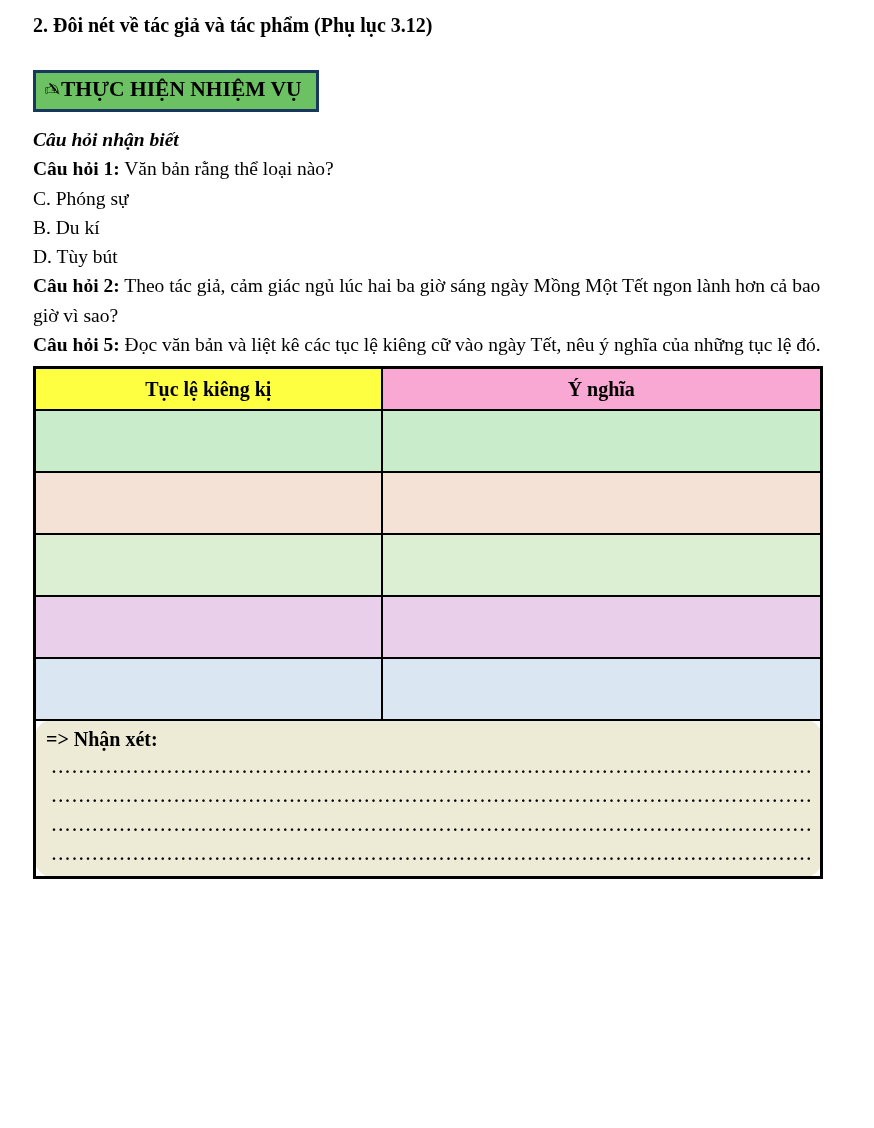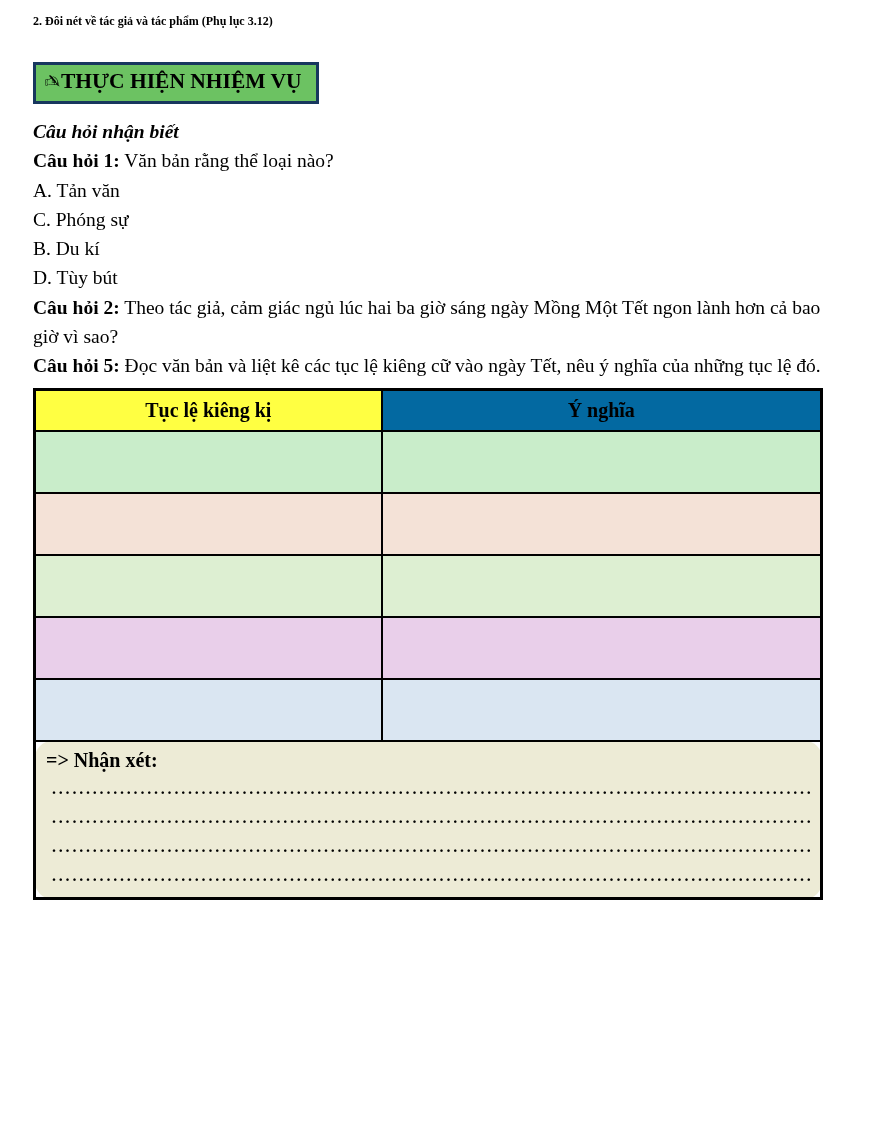--- a/index.html
+++ b/index.html
@@ -7,21 +7,21 @@
   .page {
     width: 874px; height: 1128px;
     position: relative;
     font-family: "Liberation Serif", "DejaVu Serif", serif;
     color: #000;
     padding: 14px 51px 0 33px;
     overflow: hidden;
     background: #ffffff;
   }
   .doc-heading {
-    font-size: 12px;
+    font-size: 20px;
     font-weight: bold;
     margin: 0 0 33px 0;
     white-space: nowrap;
   }
   .task-banner {
     position: relative;
     display: inline-block;
     background: #6CC262;
     border: 3px solid #17375E;
     padding: 4px 14px 7px 8px;
@@ -93,37 +93,36 @@
   <div class="doc-heading">2. Đôi nét về tác giả và tác phẩm (Phụ lục 3.12)</div>
 
   <div class="task-banner" style="background: rgb(108, 194, 98);">
     <span class="write-icon">✍</span><span>THỰC HIỆN NHIỆM VỤ</span>
     <span class="banner-fold"></span>
   </div>
 
   <div class="q-block">
     <p class="section-heading">Câu hỏi nhận biết</p>
     <p><span class="q-label">Câu hỏi 1:</span> <span>Văn bản rằng thể loại nào?</span></p>
-    <p>A. Tản văn</p>
     <p>C. Phóng sự</p>
     <p>B. Du kí</p>
     <p>D. Tùy bút</p>
     <p><span class="q-label">Câu hỏi 2:</span> <span>Theo tác giả, cảm giác ngủ lúc hai ba giờ sáng ngày Mồng Một Tết ngon lành hơn cả bao giờ vì sao?</span></p>
     <p><span class="q-label">Câu hỏi 5:</span> <span>Đọc văn bản và liệt kê các tục lệ kiêng cữ vào ngày Tết, nêu ý nghĩa của những tục lệ đó.</span></p>
   </div>
 
   <table class="kieng-table">
     <colgroup>
         <col style="width:347px">
         <col>
       </colgroup>
     <thead>
       <tr>
         <th style="background: rgb(255, 255, 66);">Tục lệ kiêng kị</th>
-        <th style="background: #0369a1;">Ý nghĩa</th>
+        <th style="background: #f9a8d4;">Ý nghĩa</th>
       </tr>
     </thead>
     <tbody>
       <tr>
         <td class="cell" style="background: rgb(201, 237, 202);"></td>
         <td class="cell" style="background: rgb(201, 237, 202);"></td>
       </tr>
       <tr>
         <td class="cell" style="background: rgb(244, 226, 215);"></td>
         <td class="cell" style="background: rgb(244, 226, 215);"></td>

